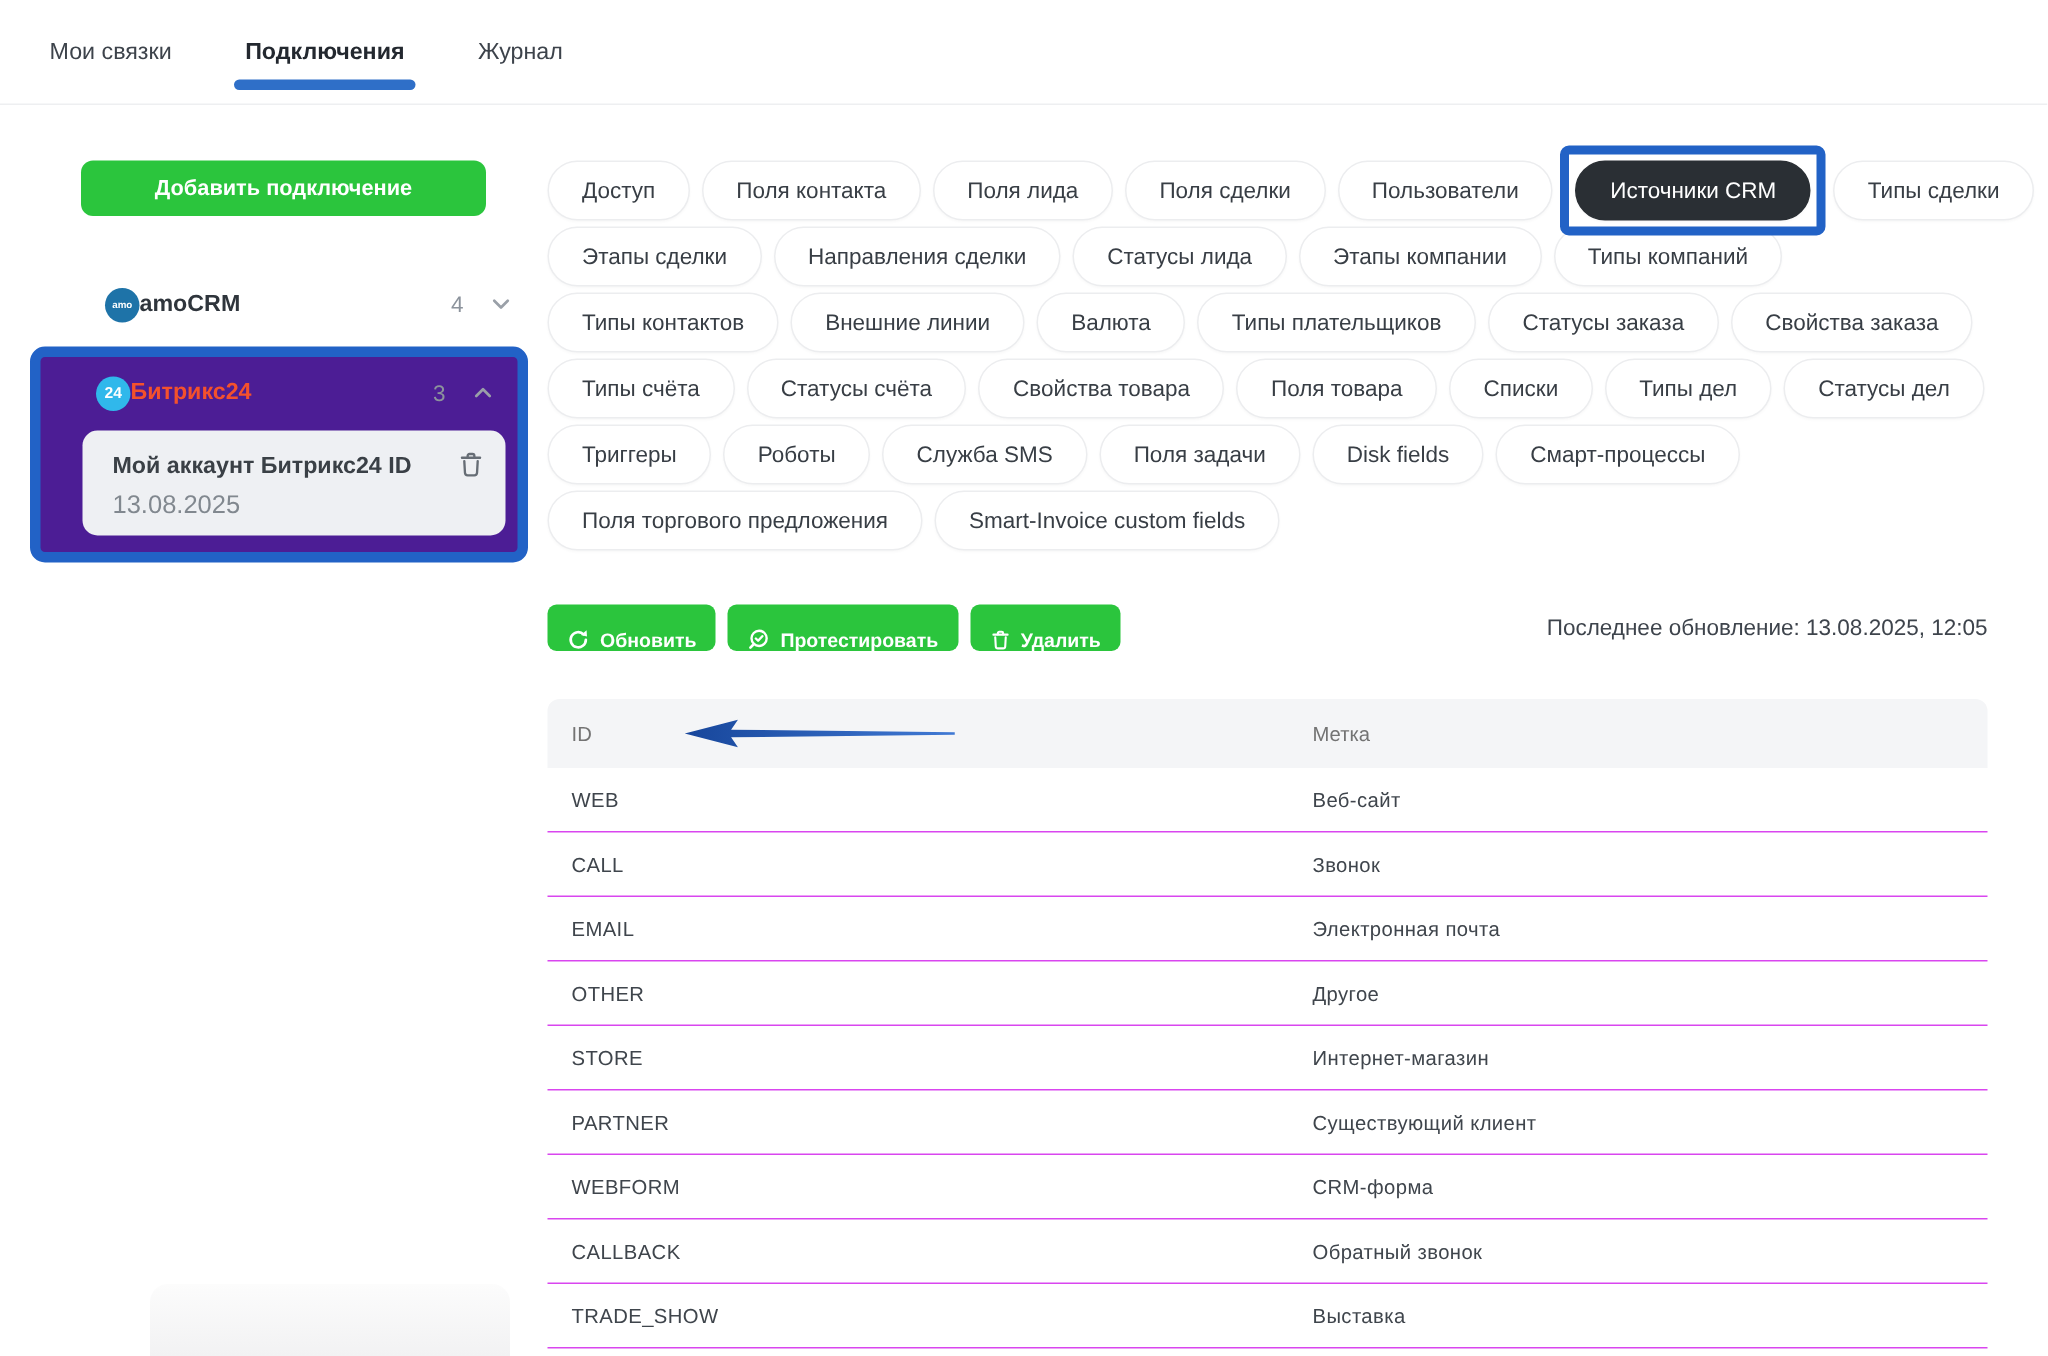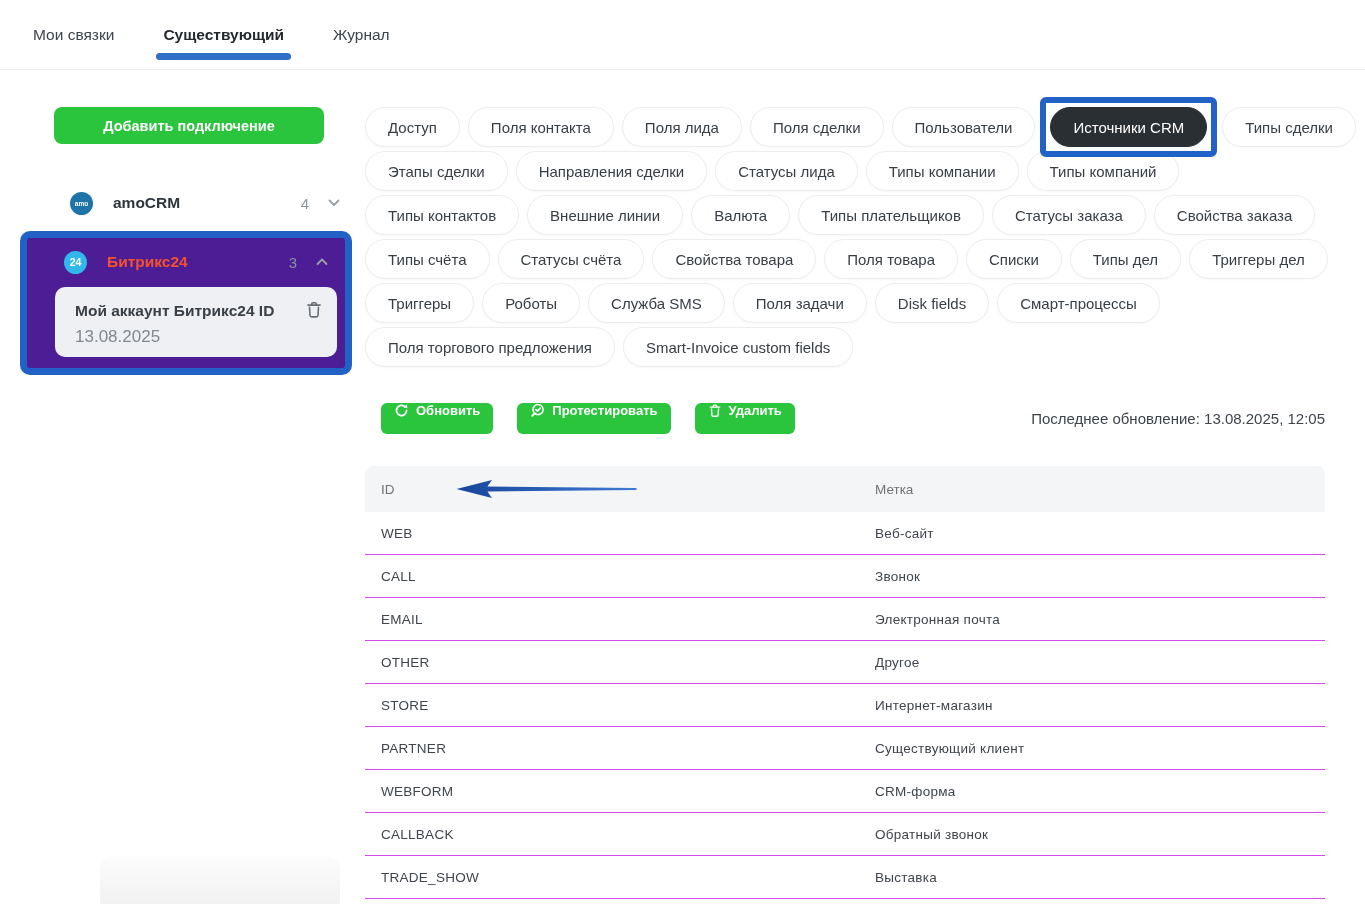--- a/index.html
+++ b/index.html
@@ -27,21 +27,21 @@
     font-size:14.5px; font-family:inherit; cursor:pointer;
   }
   .conn-row { display:flex; align-items:center; height:30px; }
   .conn-row.amo { margin-top:44px; padding:0 12px 0 50px; }
   .badge {
     width:23px; height:23px; border-radius:50%; color:#fff; display:flex;
     align-items:center; justify-content:center; font-weight:700; flex:0 0 auto;
   }
   .badge.amo { background:#1E73A8; font-size:6.5px; }
   .badge.b24 { background:#30B8EB; font-size:10.5px; }
-  .conn-name { margin-left:20px; font-weight:700; font-size:15.5px; color:#2f353c; flex:1; }
+  .conn-name { margin-left:0; font-weight:700; font-size:15.5px; color:#2f353c; flex:1; }
   .conn-name.orange { color:#F4512C; }
   .conn-count { font-size:15px; color:#8C939C; margin-right:19px; }
   .chev { flex:0 0 auto; display:flex; cursor:pointer; }
   .highlight-box {
     margin-top:13px; border:7px solid #2262C6; border-radius:10px; background:#4c1d95;
     padding:9px 5px 11px 0;
   }
   .highlight-box .conn-row { padding:0 12px 0 37px; }
   .account-card {
     margin:10px 3px 0 28px; background:#EEF0F3; border-radius:10px;
@@ -71,21 +71,21 @@
   .chip.selected { background:#2A2F34; border-color:#2A2F34; color:#fff; }
   .chip-highlight {
     display:inline-flex; border:6px solid #2262C6; border-radius:6px; padding:4px;
     background:#fff; margin:-10px -3px; position:relative; z-index:2;
   }
   
   .actions { display:flex; align-items:center; gap:8px; margin-top:36px; }
   .gbtn {
     height:31px; padding:0 13px; border:none; border-radius:6px; background:#2BC53D;
     color:#fff; font-family:inherit; font-weight:700; font-size:13px;
-    display:flex; align-items:flex-start; gap:7px; cursor:pointer;margin-left:16px;
+    display:flex; align-items:flex-end; gap:7px; cursor:pointer;
   }
   .last-update { margin-left:auto; font-size:15px; color:#3e444c; }
   
   .table { margin-top:32px; width:960px; }
   .t-head {
     height:46px; background:#F4F5F7; border-radius:8px 8px 0 0; position:relative;
     display:grid; grid-template-columns:494px 1fr; align-items:center; padding:0 16px;
     color:#737373; font-size:13.5px;
   }
   .arrow-annotation { position:absolute; left:84px; top:13px; }
@@ -94,21 +94,21 @@
     padding:0 16px; border-bottom:1px solid #d946ef; font-size:13.5px; color:#3f454c;
     letter-spacing:.02em;
   }
   .icon { display:inline-flex; }
 </style>
 </head>
 <body>
 
 <div class="topnav">
   <div class="nav-item">Мои связки</div>
-  <div class="nav-item active">Существующий</div>
+  <div class="nav-item active">Подключения</div>
   <div class="nav-item">Журнал</div>
 </div>
 
 <div class="sidebar">
   <button class="add-btn">Добавить подключение</button>
 
   <div class="conn-row amo">
     <span class="badge amo">amo</span>
     <span class="conn-name">amoCRM</span>
     <span class="conn-count">4</span>
@@ -159,39 +159,39 @@
         <button class="chip">Пользователи</button>
         <span class="chip-highlight">
           <button class="chip selected">Источники CRM</button>
         </span>
         <button class="chip">Типы сделки</button>
       </div>
       <div class="chip-row">
         <button class="chip">Этапы сделки</button>
         <button class="chip">Направления сделки</button>
         <button class="chip">Статусы лида</button>
-        <button class="chip">Типы компании</button>
+        <button class="chip">Этапы компании</button>
         <button class="chip">Типы компаний</button>
       </div>
       <div class="chip-row">
         <button class="chip">Типы контактов</button>
         <button class="chip">Внешние линии</button>
         <button class="chip">Валюта</button>
         <button class="chip">Типы плательщиков</button>
         <button class="chip">Статусы заказа</button>
         <button class="chip">Свойства заказа</button>
       </div>
       <div class="chip-row">
         <button class="chip">Типы счёта</button>
         <button class="chip">Статусы счёта</button>
         <button class="chip">Свойства товара</button>
         <button class="chip">Поля товара</button>
         <button class="chip">Списки</button>
         <button class="chip">Типы дел</button>
-        <button class="chip">Триггеры дел</button>
+        <button class="chip">Статусы дел</button>
       </div>
       <div class="chip-row">
         <button class="chip">Триггеры</button>
         <button class="chip">Роботы</button>
         <button class="chip">Служба SMS</button>
         <button class="chip">Поля задачи</button>
         <button class="chip">Disk fields</button>
         <button class="chip">Смарт-процессы</button>
       </div>
       <div class="chip-row">

